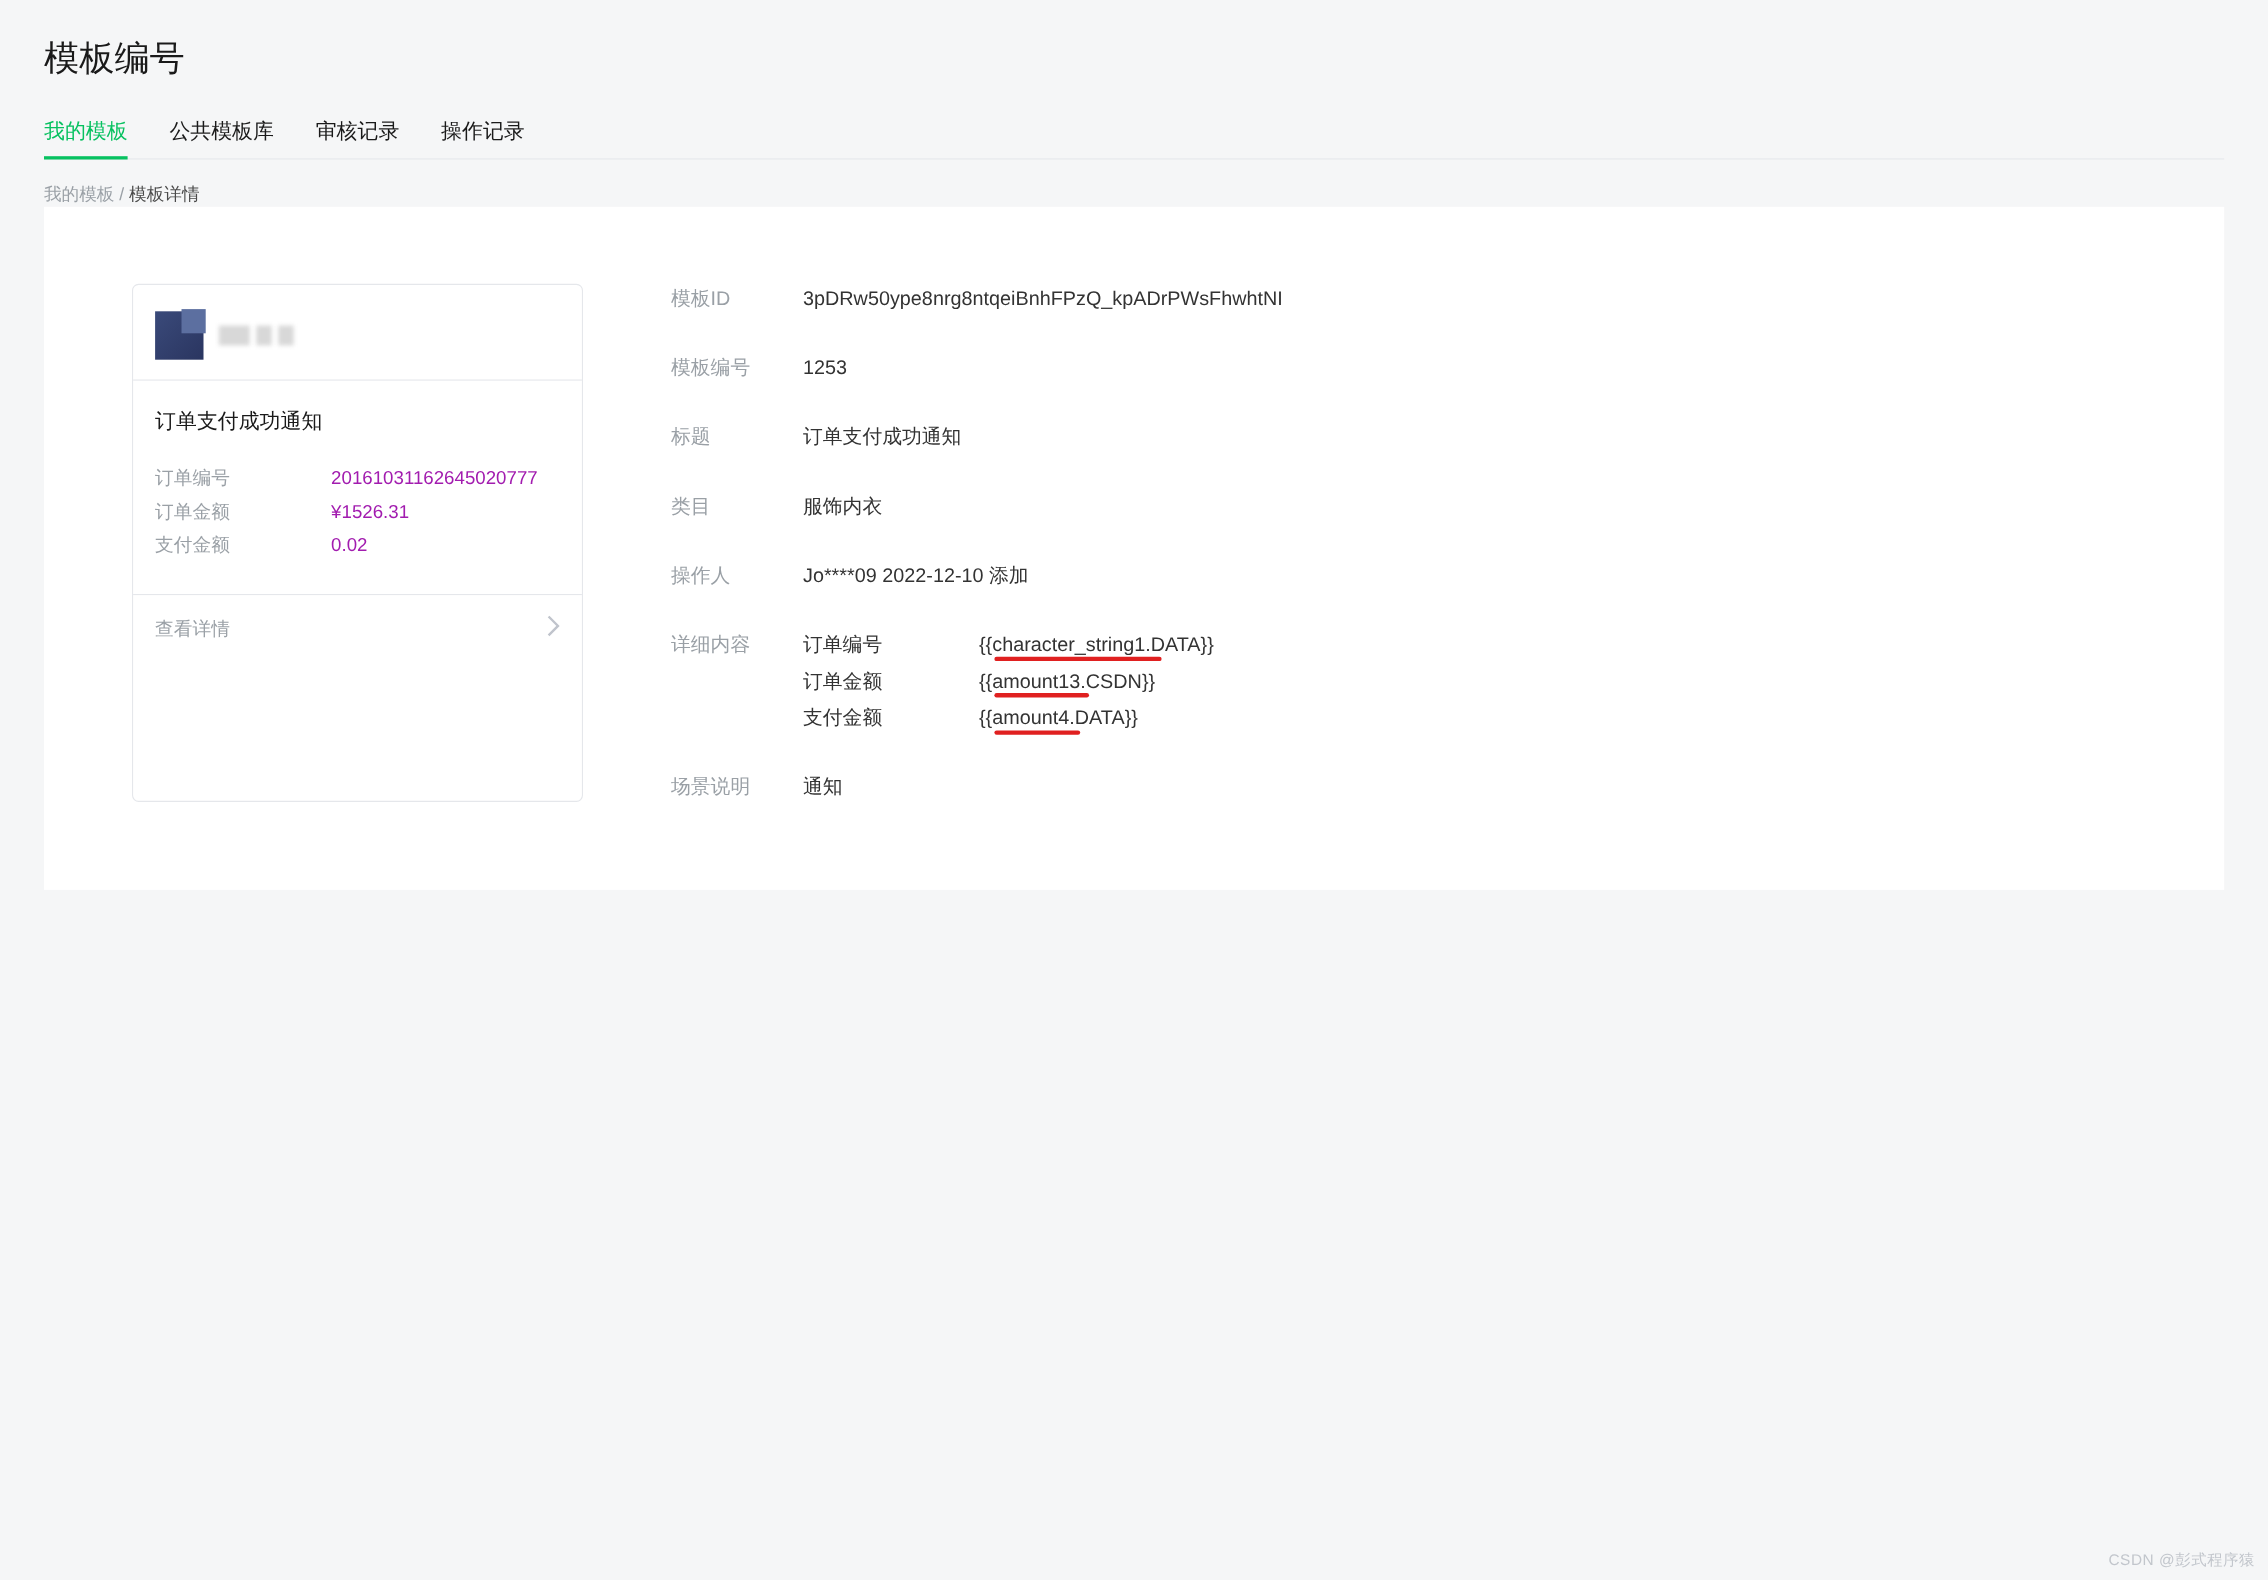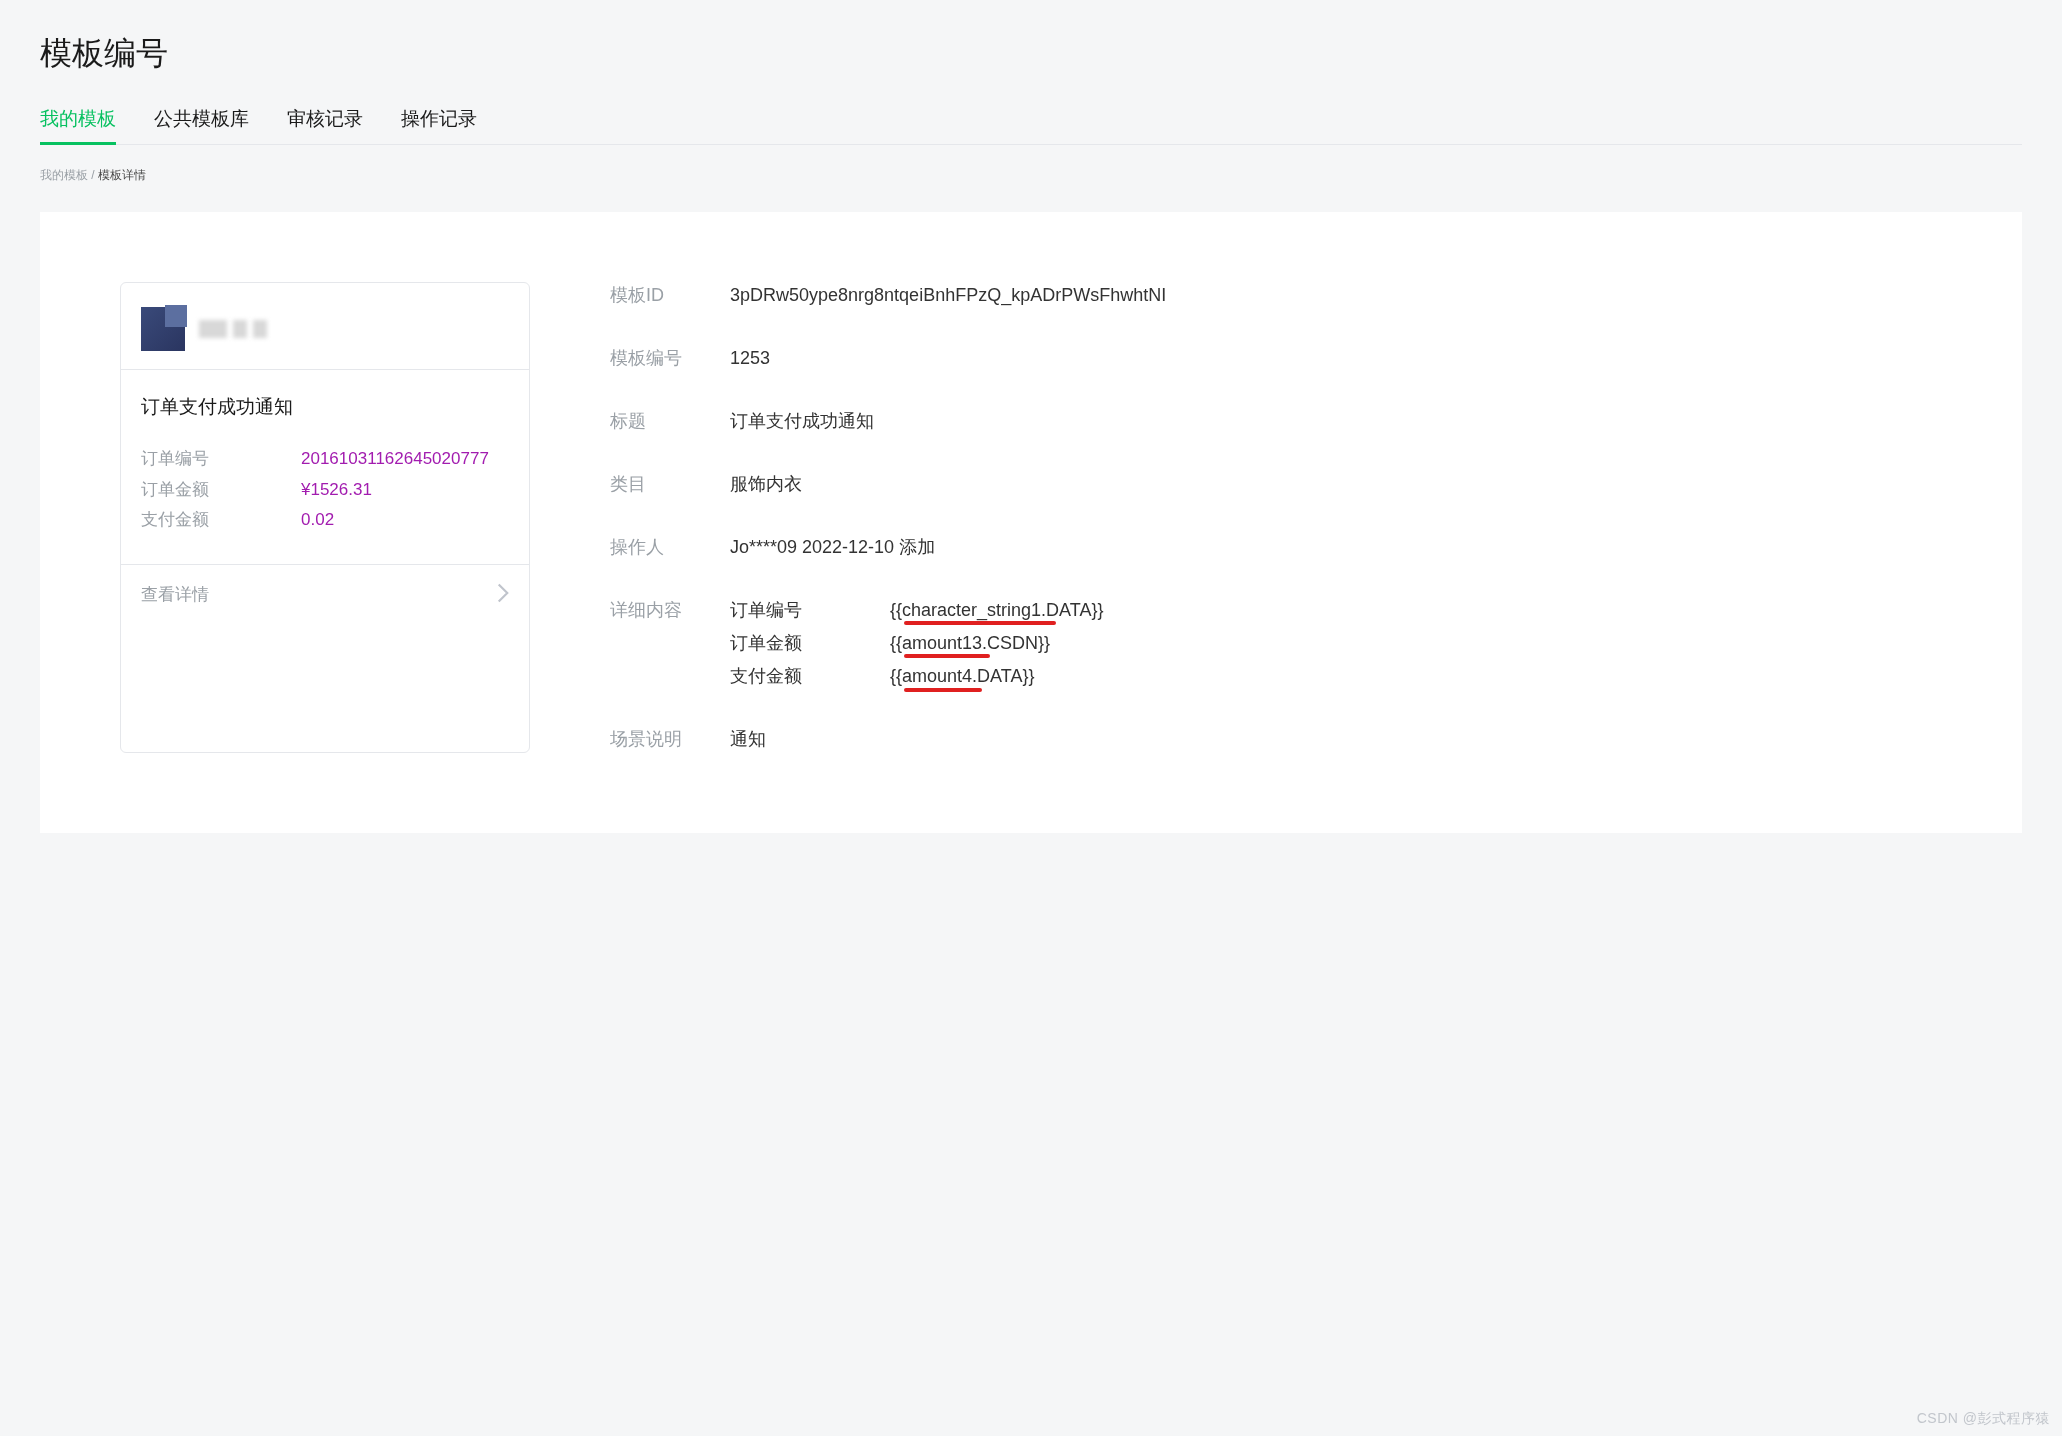--- a/index.html
+++ b/index.html
@@ -40,23 +40,22 @@
     .tab.active::after {
       content: "";
       position: absolute;
       left: 0;
       right: 0;
       bottom: -1px;
       height: 3px;
       background: #07c160;
     }
     .breadcrumb {
-      font-size: 12px;
+      font-size: 16px;
       color: #9aa0a6;
-      margin-bottom: 28px;
     }
     .breadcrumb .current {
       color: #4a4a4a;
     }
     .content-panel {
       background: #fff;
       padding: 70px 80px 80px 80px;
       display: flex;
       gap: 80px;
     }

